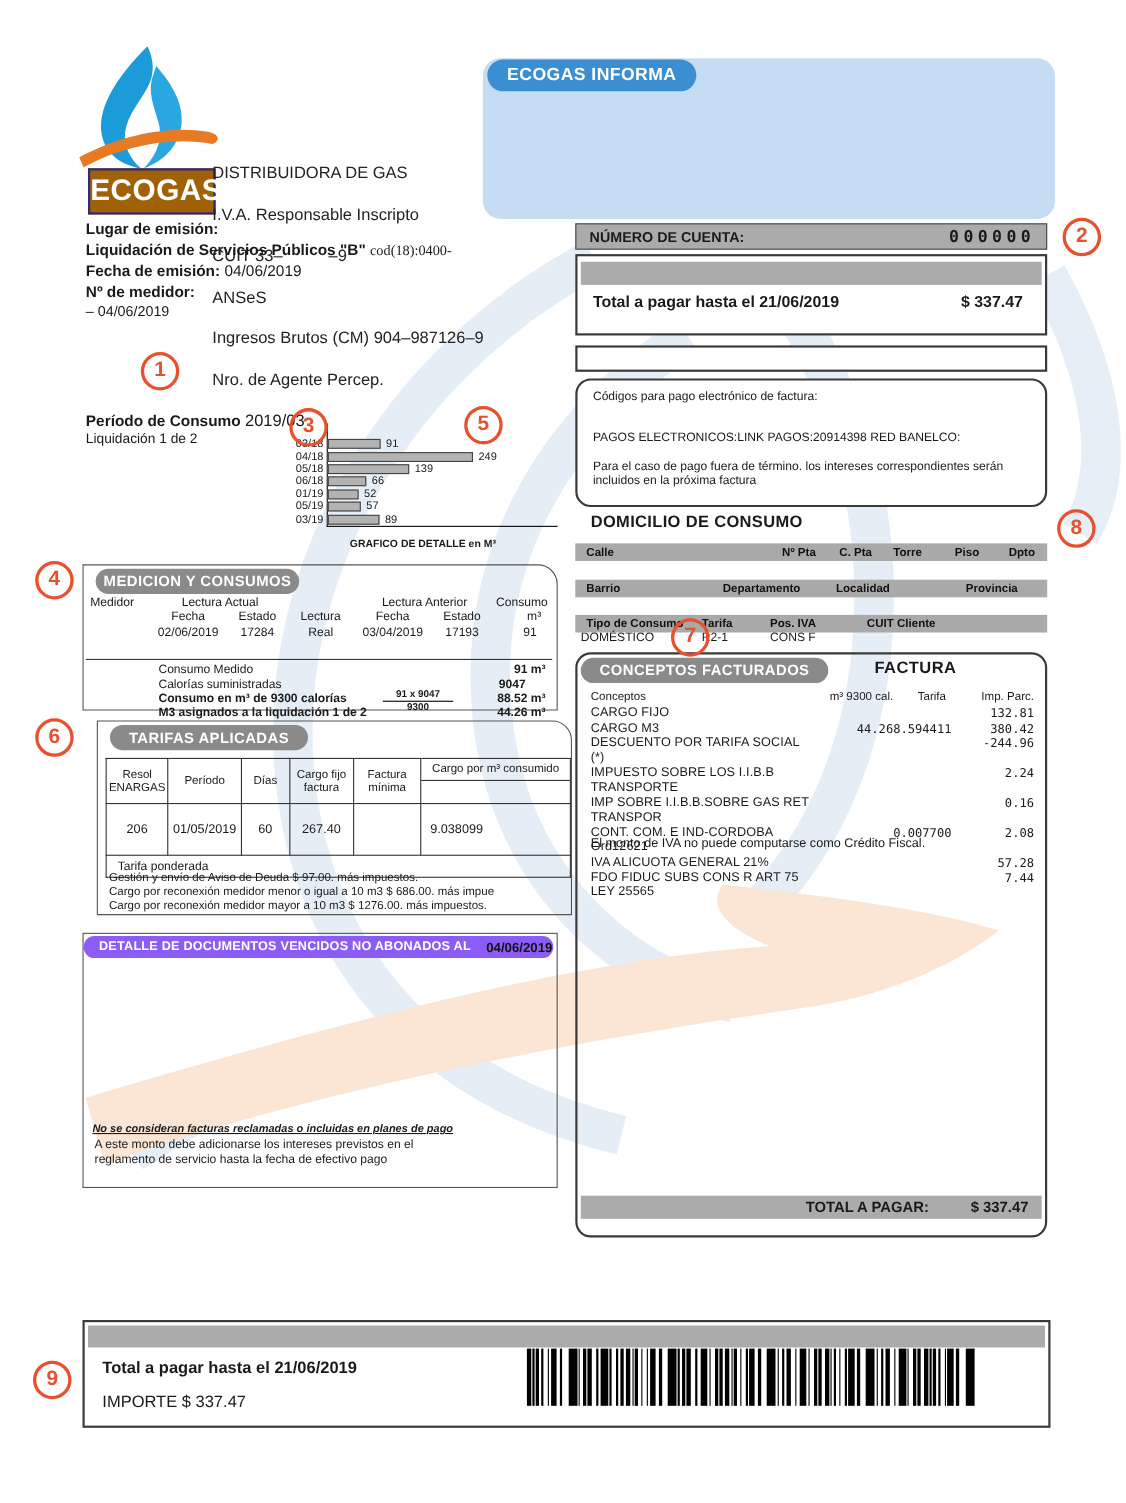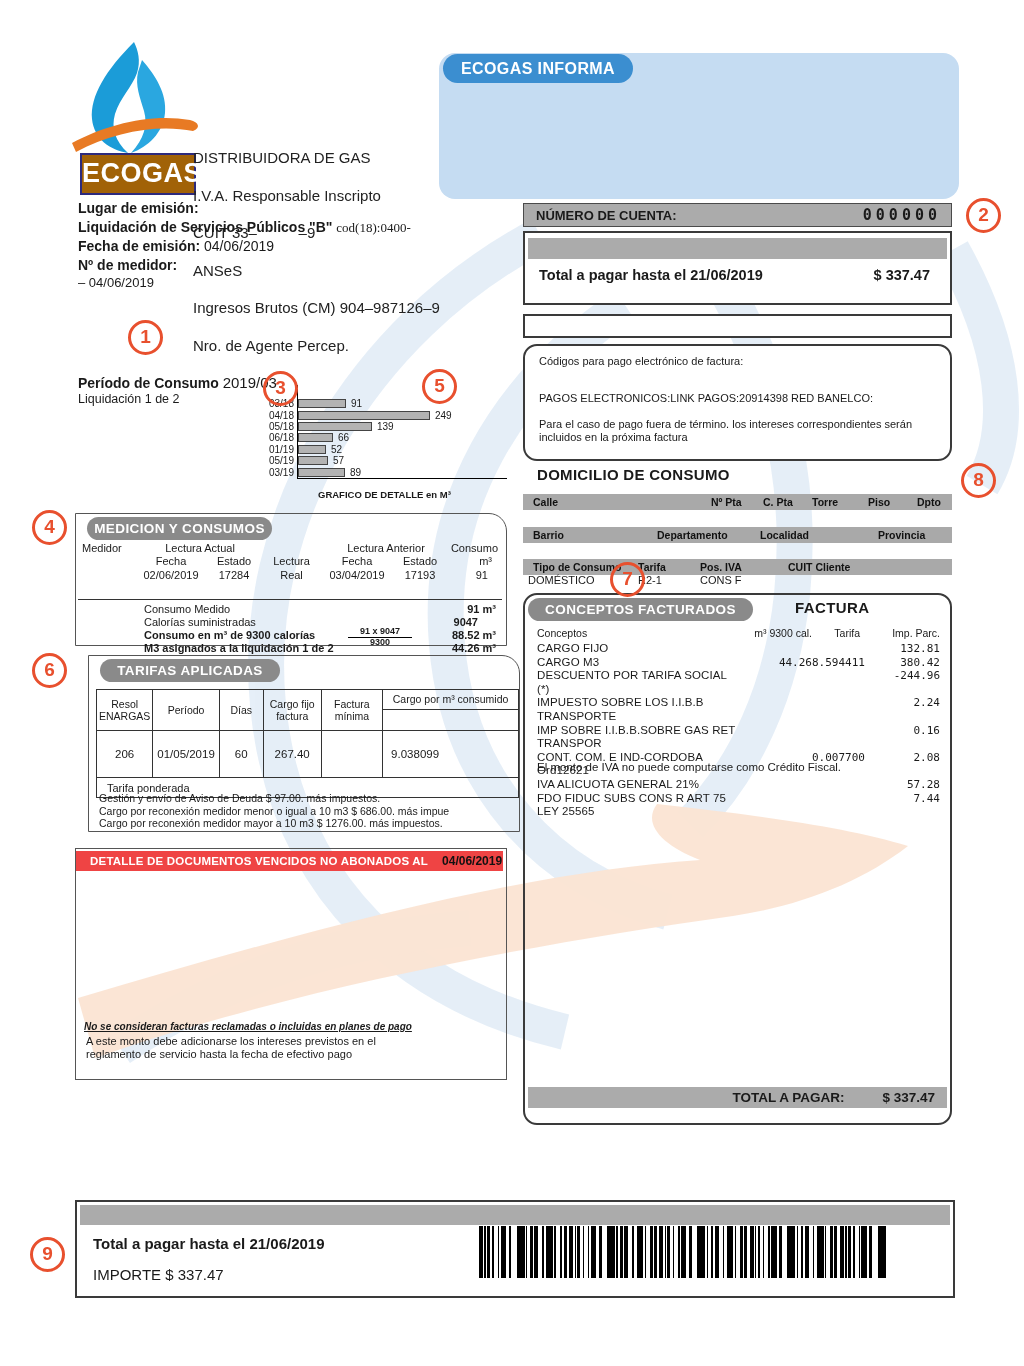--- a/index.html
+++ b/index.html
@@ -87,21 +87,21 @@
   #tartable{position:absolute;left:7px;top:33px;border-collapse:collapse;font-size:10.5px;}
   #tartable td{border:1px solid #333;text-align:center;vertical-align:middle;padding:0 2px;}
   #tartable .hdr td{height:40px;line-height:12px;}
   #tartable .val td{height:46px;font-size:11.5px;}
   #tartable .foot td{height:19px;text-align:left;padding-left:10px;font-size:11px;}
   #tartable .cargo-h{vertical-align:top;padding:0;}
   #tartable .cargo-h .cl{border-bottom:1px solid #333;padding:3px 2px 4px 2px;}
   #tar-notes{position:absolute;left:10px;top:136px;font-size:10.5px;line-height:12.5px;}
   
   #detbox{left:75px;top:848px;width:432px;height:232px;border:1.5px solid #555;box-sizing:border-box;}
-  #det-pill{position:absolute;left:0px;top:2px;width:427px;height:20px;background:#ef4444;border-radius:0;
+  #det-pill{position:absolute;left:0px;top:2px;width:427px;height:20px;background:#8b5cf6;border-radius:10px;
     display:flex;align-items:center;}
   #det-pill .dt{color:#fff;font-weight:bold;font-size:11.5px;margin-left:14px;letter-spacing:.2px;}
   #det-pill .dd{color:#111;font-weight:bold;font-size:12px;margin-left:14px;}
   #det-note1{position:absolute;left:8px;top:172px;font-size:10px;font-weight:bold;font-style:italic;text-decoration:underline;}
   #det-note2{position:absolute;left:10px;top:186px;font-size:11px;line-height:12.5px;width:300px;}
   
   #paybox{left:75px;top:1200px;width:880px;height:98px;border:2px solid #3a3a3a;box-sizing:border-box;background:#fff;}
   #paybox .gbar{margin:3px 3px 0 3px;height:20px;background:#ababab;}
   #pay-due{position:absolute;left:16px;top:33px;font-size:15px;font-weight:bold;}
   #pay-imp{position:absolute;left:16px;top:64px;font-size:15px;font-weight:normal;}

